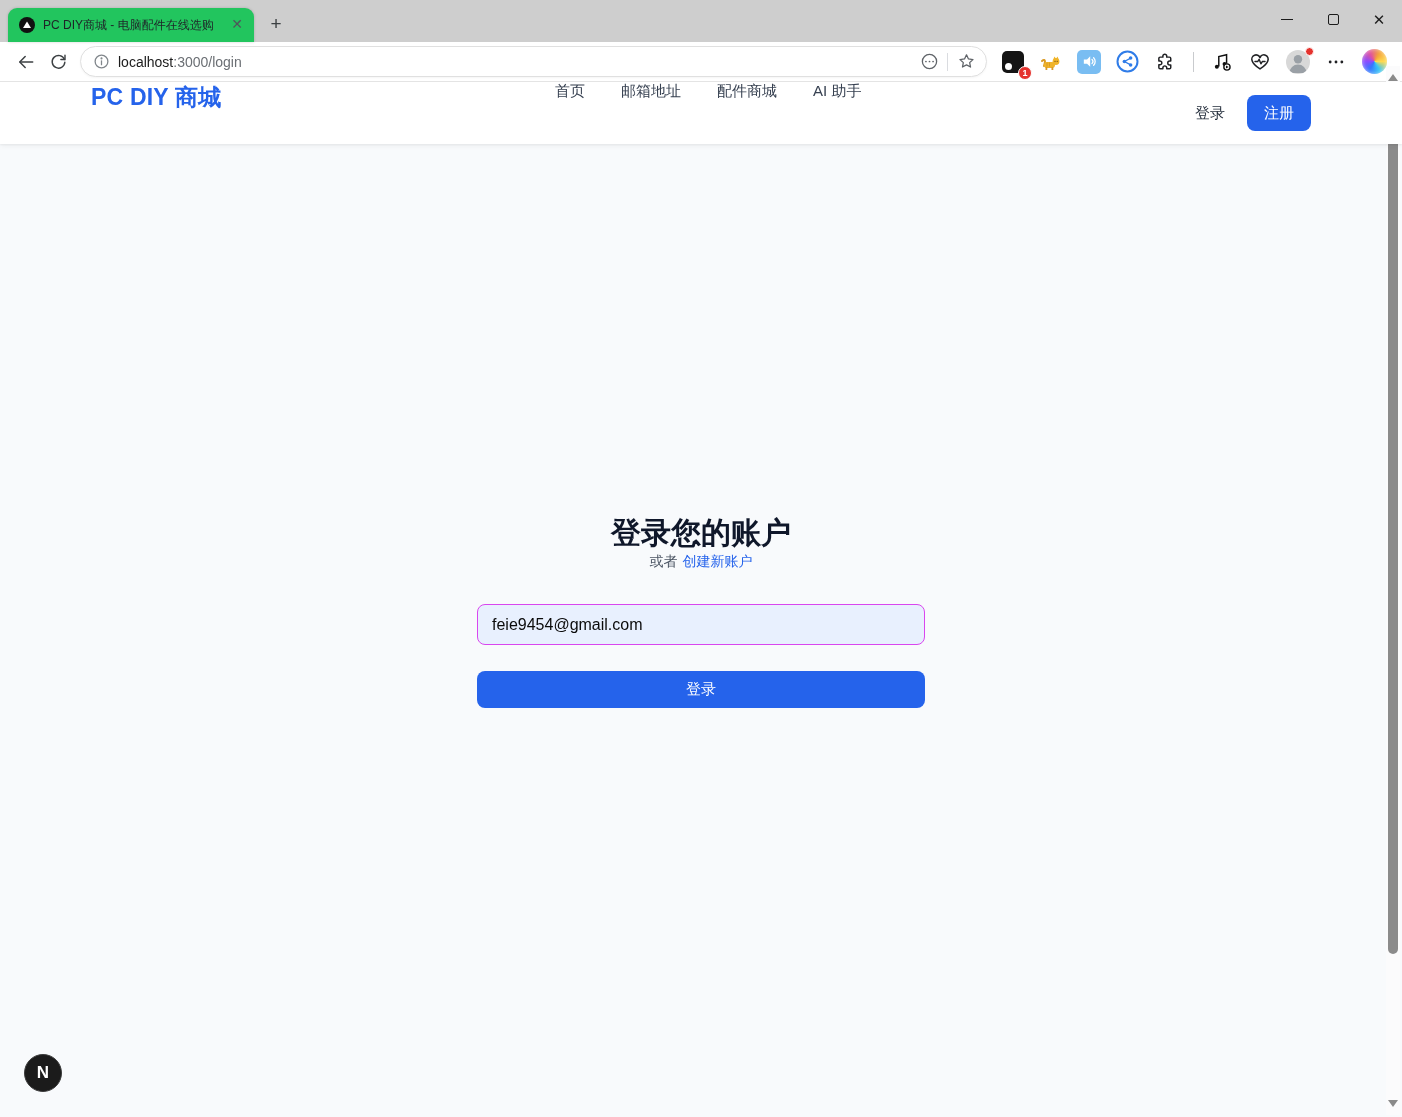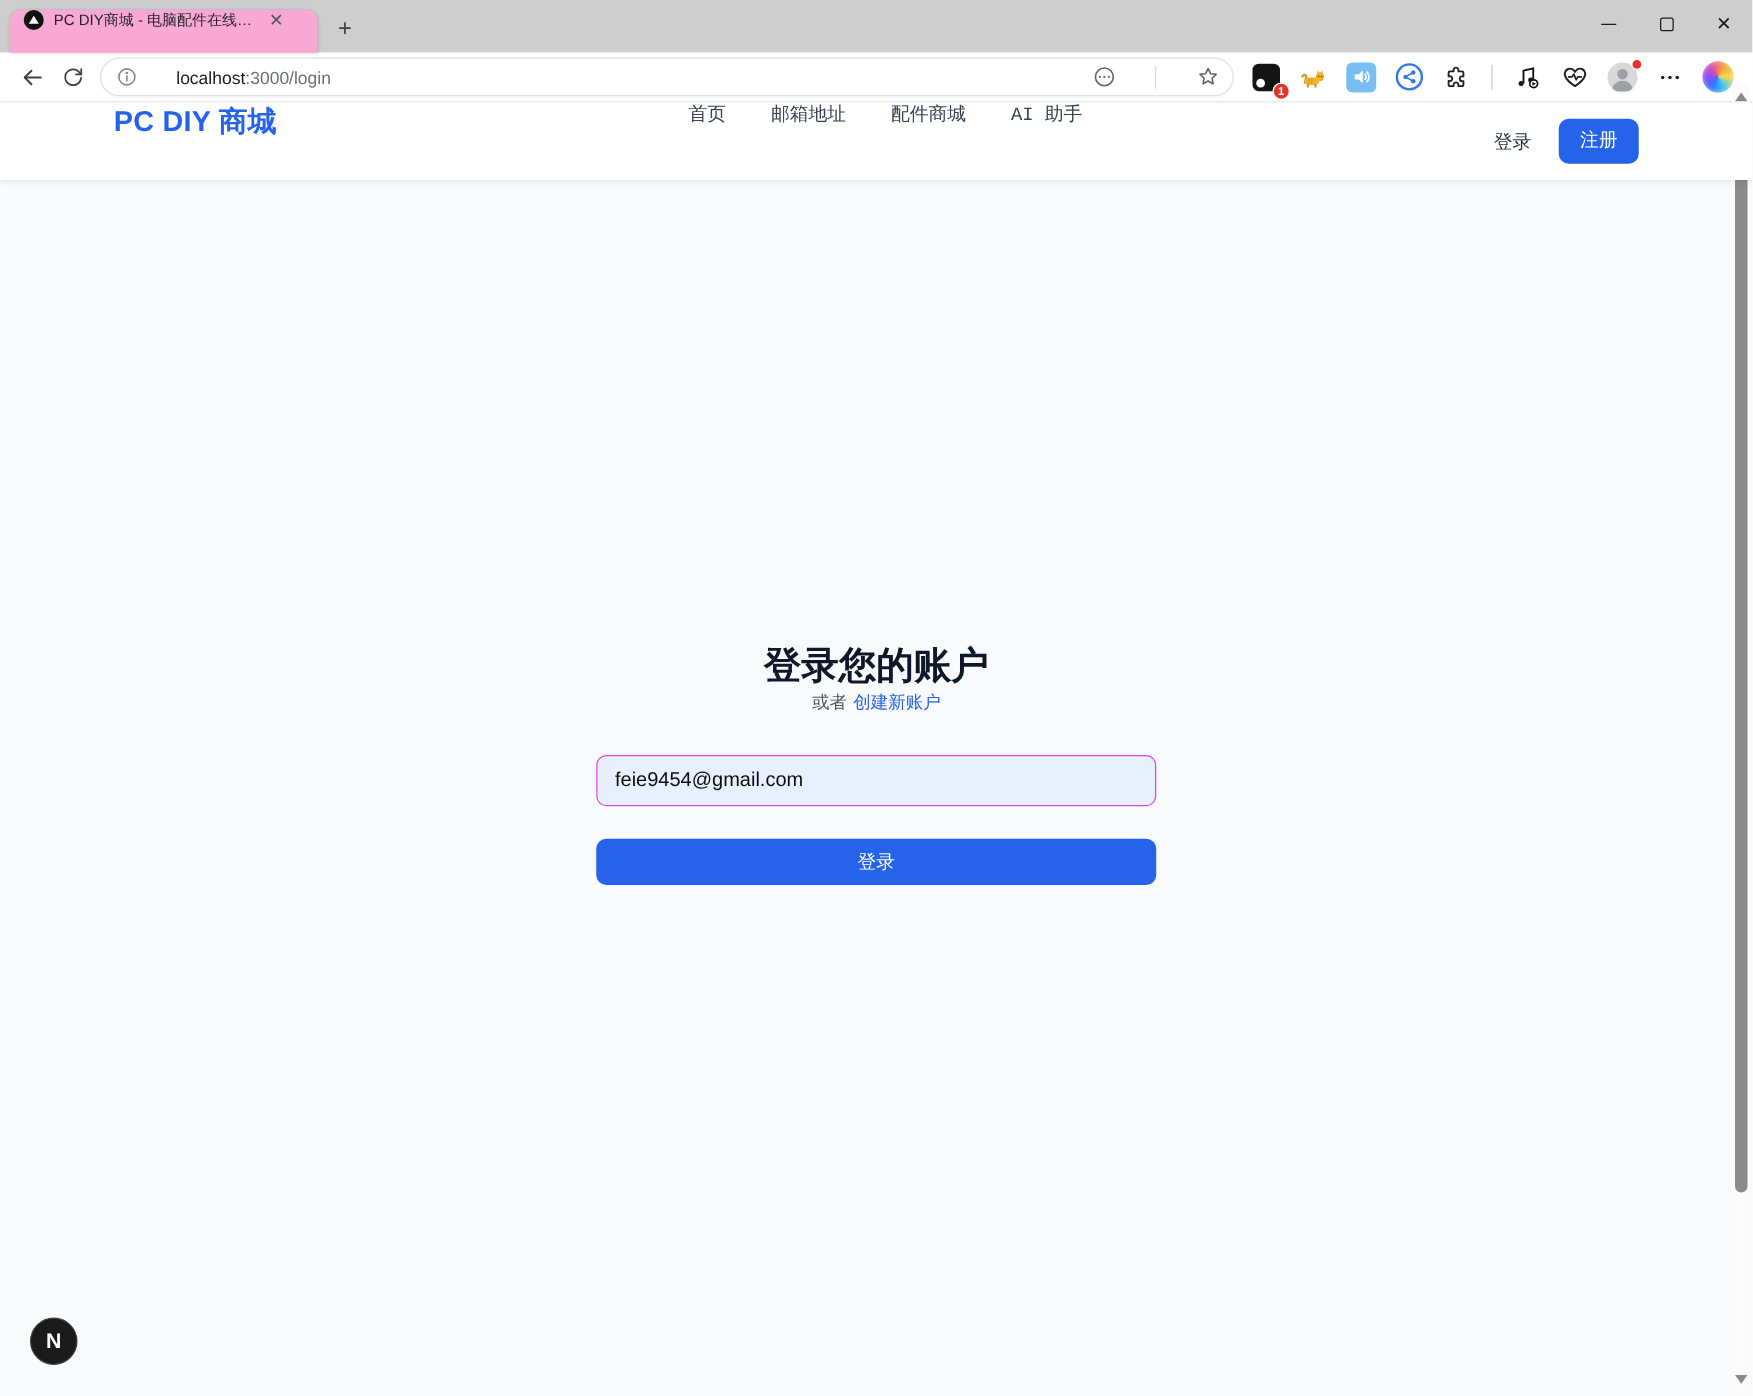--- a/index.html
+++ b/index.html
@@ -9,23 +9,23 @@
     background: #fff;
     color: #111;
   }
 
   
   .titlebar {
     height: 42px; background: #cecece;
     display: flex; align-items: flex-end; position: relative;
   }
   .tab {
-    margin-left: 8px; width: 246px; height: 34px; background: #f9a8d4;
-    border-radius: 9px 9px 0 0; display: flex; 
-    padding: 0 24px 0 11px; box-shadow: 0 0 3px rgba(0,0,0,.18); position: relative; z-index: 2;
+    margin-left: 8px; width: 246px; height: 34px; background: #22c55e;
+    border-radius: 9px 9px 0 0; display: flex; align-items: center;
+    padding: 0 8px 0 11px; box-shadow: 0 0 3px rgba(0,0,0,.18); position: relative; z-index: 2;
   }
   .favicon {
     width: 16px; height: 16px; border-radius: 50%; background: #111;
     display: flex; align-items: center; justify-content: center; flex: 0 0 16px;
   }
   .favicon svg { display: block; }
   .tab-title {
     font-size: 12px; color: #1f2328; margin-left: 8px; white-space: nowrap;
     overflow: hidden; text-overflow: ellipsis; flex: 1;
   }
@@ -48,21 +48,21 @@
     height: 40px; background: #fff; display: flex; align-items: center;
     padding: 0 10px; border-bottom: 1px solid #e4e4e4;
   }
   .nav-btn {
     width: 32px; height: 32px; border-radius: 6px; display: flex;
     align-items: center; justify-content: center; flex: 0 0 32px;
   }
   .omnibox {
     flex: 1; height: 31px; margin: 0 8px 0 6px; border: 1px solid #e0e0e0;
     border-radius: 16px; background: #fff; display: flex; align-items: center;
-    padding: 0 6px 0 12px; box-shadow: 0 1px 2px rgba(0,0,0,.04); gap: 23px;
+    padding: 0 6px 0 12px; box-shadow: 0 1px 2px rgba(0,0,0,.04);
   }
   .url-text { font-size: 14px; margin-left: 8px; flex: 1; white-space: nowrap; }
   .url-host { color: #1b1b1b; }
   .url-rest { color: #6b6f74; }
   .omni-sep { width: 1px; height: 18px; background: #dadce0; margin: 0 4px; }
   .ibtn {
     width: 28px; height: 28px; border-radius: 6px; display: flex;
     align-items: center; justify-content: center; flex: 0 0 28px;
   }
   .ext-row { display: flex; align-items: center; gap: 10px; padding: 0 4px; }
@@ -100,21 +100,21 @@
   .site-header {
     height: 62px; background: #fff;
     box-shadow: 0 1px 2px rgba(0,0,0,.05), 0 2px 6px rgba(0,0,0,.05);
     position: relative; z-index: 2;
   }
   .site-header-inner {
     width: 1220px; height: 100%; margin: 0 auto; display: flex;
     justify-content: space-between;
   }
   .logo { font-size: 23px; font-weight: 700; color: #2563eb; letter-spacing: .2px; }
-  .main-nav { display: flex; gap: 36px; font-family: Liberation Mono, monospace; }
+  .main-nav { display: flex; gap: 36px; }
   .main-nav a { font-size: 15px; color: #374151; text-decoration: none; }
   .auth { display: flex; align-items: center; gap: 22px; }
   .login-link { font-size: 15px; color: #1f2937; }
   .register-btn {
     background: #2563eb; color: #fff; font-size: 15px; border: none;
     border-radius: 8px; padding: 9px 17px; line-height: 1.2; font-weight: 400;
   }
 
   .login-content { padding-top: 371px; }
   .login-title {

